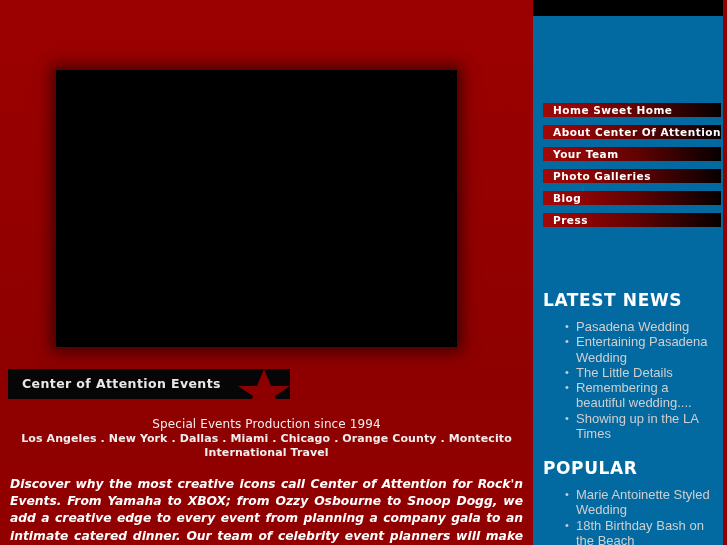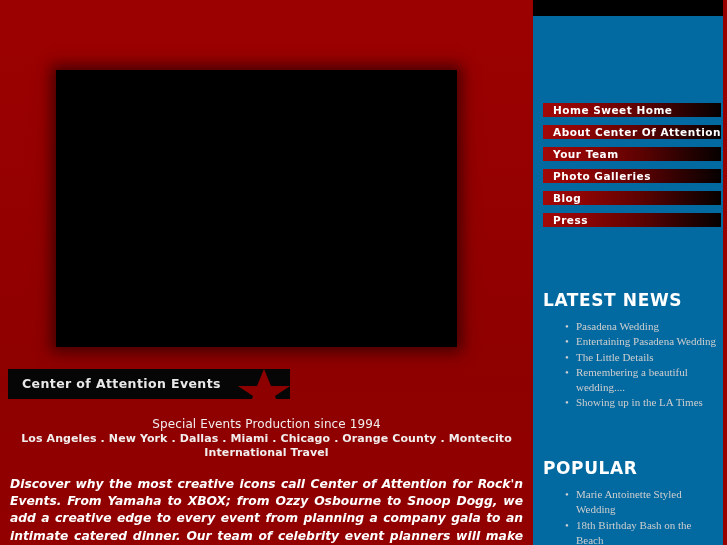--- a/index.html
+++ b/index.html
@@ -189,25 +189,25 @@
     font-family: "DejaVu Sans", sans-serif;
   }
   .side-list {
     list-style: none;
     margin: 0;
     padding: 0;
   }
   .side-list li {
     position: relative;
     padding-left: 33px;
-    font-size: 11px;
+    font-size: 13px;
     line-height: 15.3px;
     color: #cfcfcf;
     margin-bottom: 0px;
-    font-family: Liberation Serif, serif;
+    font-family: Liberation Sans, sans-serif;
   }
   .side-list li::before {
     content: "\2022";
     position: absolute;
     left: 22px;
     top: 0;
     color: #cfcfcf;
     font-size: 11px;
   }
 </style>

